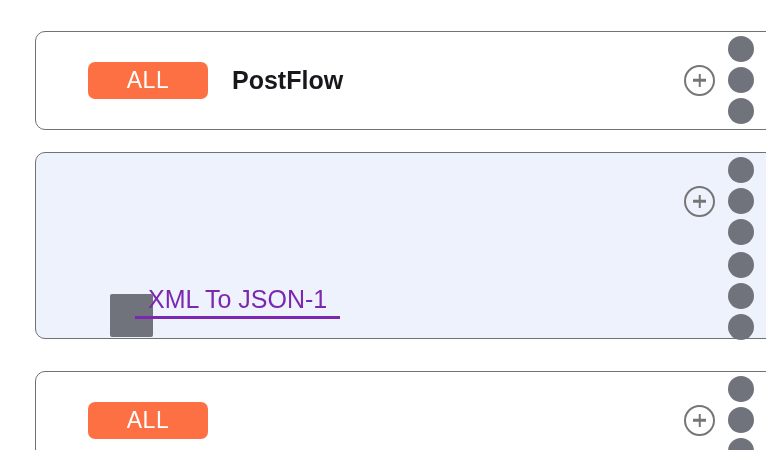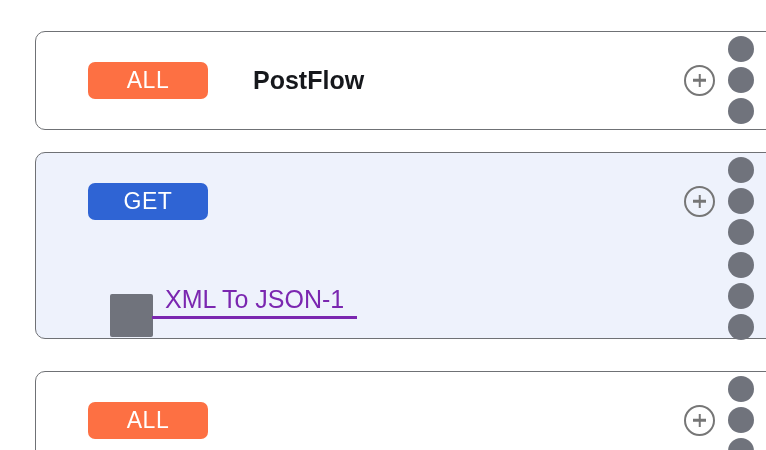--- a/index.html
+++ b/index.html
@@ -62,21 +62,21 @@
     font-size: 23px;
     font-weight: 400;
     letter-spacing: 0.5px;
     line-height: 1;
   }
   .method-badge.badge-all { background: #fd7043; }
   .method-badge.badge-get { background: #2f64d4; }
 
   
   .flow-title {
-    margin-left: 32px;
+    margin-left: 11px;
     font-size: 25px;
     font-weight: bold;
     color: #16181c;
     white-space: nowrap;
   }
 
   
   .policy-icon {
     flex: 0 0 auto;
     margin-left: 48px;
@@ -89,21 +89,21 @@
   }
   .policy-icon span {
     display: block;
     width: 13px;
     height: 13px;
     background: #70737c;
     border-radius: 2px;
   }
 
   .policy-link {
-    margin-left: 25px;
+    margin-left: 8px;
     font-size: 25px;
     font-weight: 400;
     color: #7b27b0;
     white-space: nowrap;
     text-decoration: none;
     border-bottom: 3px solid #7b27b0;
     padding-bottom: 3px;
     line-height: 1.05;
     cursor: pointer;
   }
@@ -176,21 +176,20 @@
           <i></i>
             <i></i>
             <i></i>
         </span>
       </span>
     </div>
   </div>
 
   <div class="flow-card card-viewxml is-selected">
     <div class="flow-row row-primary">
-      <span class="method-badge badge-get">GET</span>
       <span class="row-actions">
         <span class="add-icon"></span>
         <span class="kebab-icon">
           <i></i>
             <i></i>
             <i></i>
         </span>
       </span>
     </div>
 

